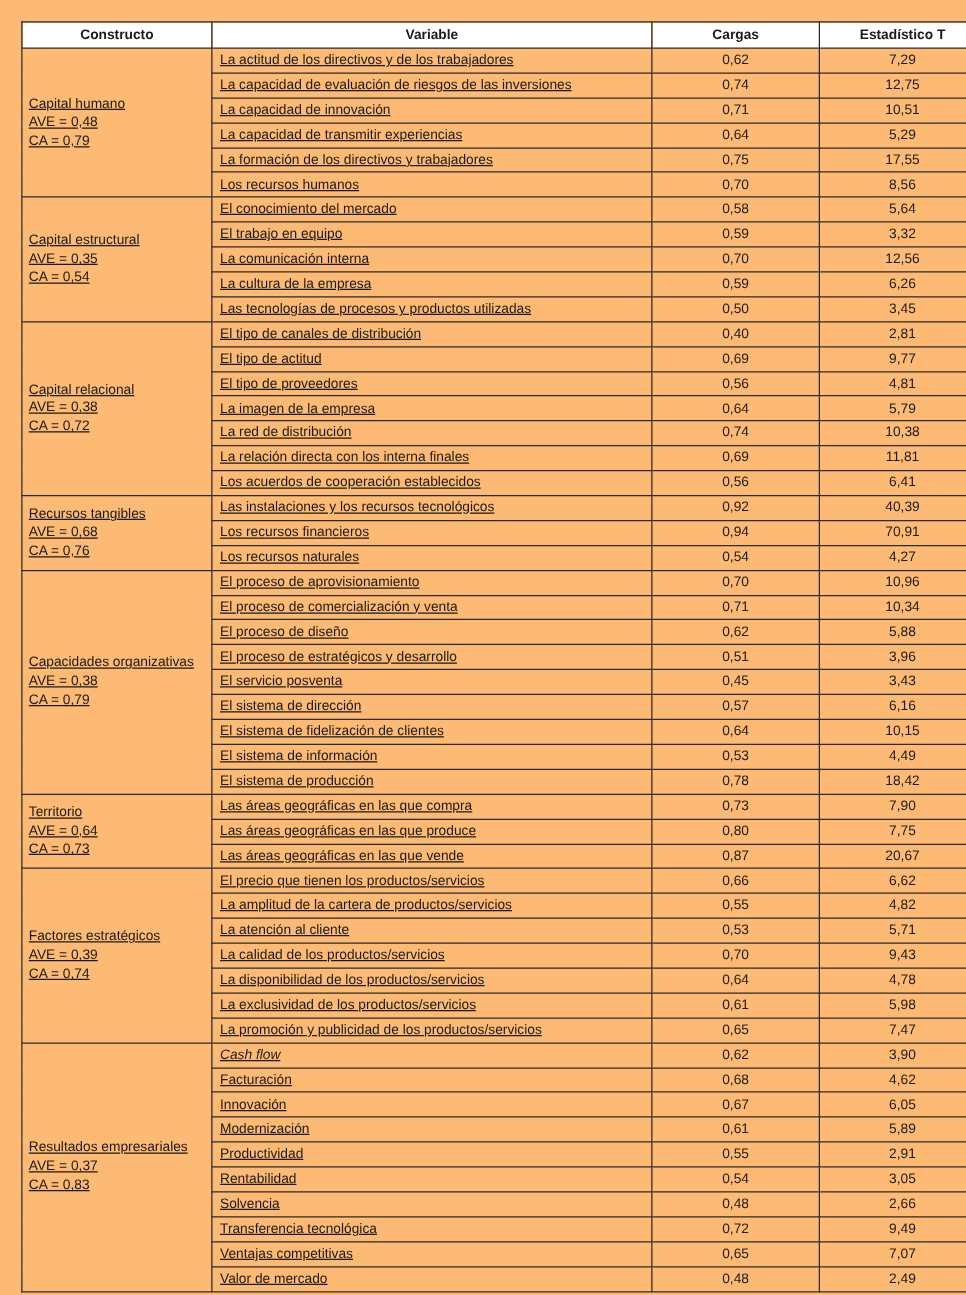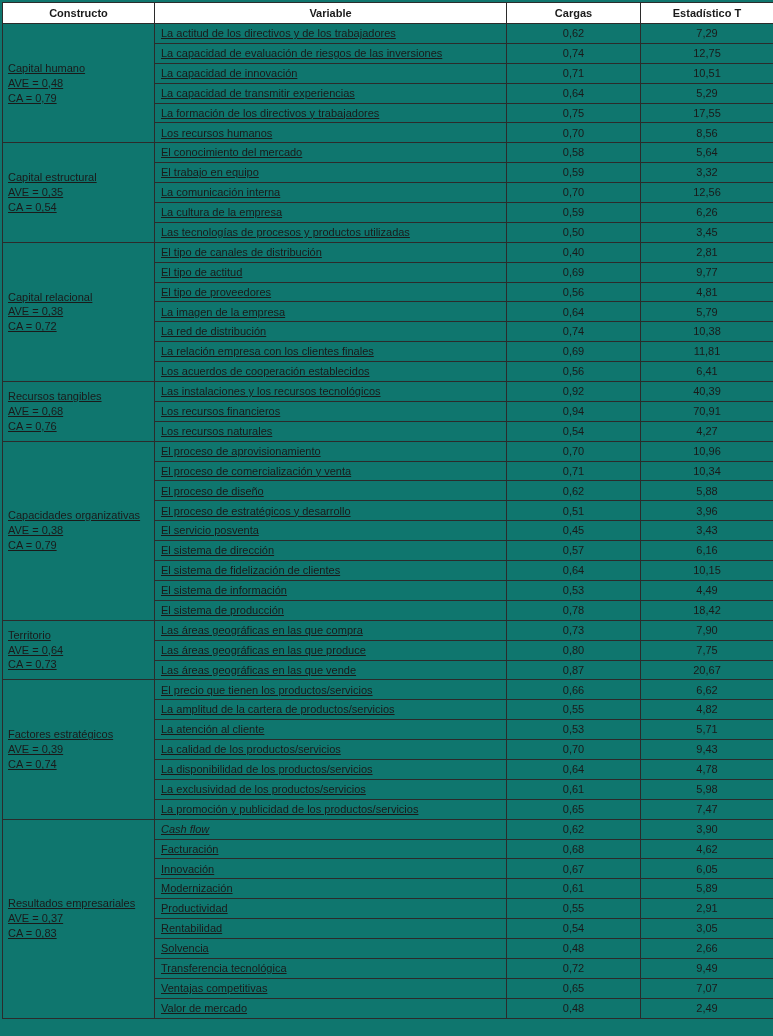--- a/index.html
+++ b/index.html
@@ -9,22 +9,22 @@
   }
   body {
     font-family: "Liberation Sans", sans-serif;
     font-size: 11px;
     color: #1a1a1a;
   }
   .page {
     width: 773px;
     height: 1036px;
     box-sizing: border-box;
-    background: #0f766e;
-    padding: 2px;
+    background: #fdba74;
+    padding: 17px;
   }
   table.constructs {
     border-collapse: collapse;
     table-layout: fixed;
     width: 771px;
     border: 1px solid #2b2b2b;
   }
   col.c-construct { width: 152px; }
   col.c-variable  { width: 352px; }
   col.c-cargas    { width: 134px; }
@@ -181,21 +181,21 @@
           <td class="variable-cell">La imagen de la empresa</td>
           <td class="num-cell">0,64</td>
           <td class="num-cell">5,79</td>
         </tr>
         <tr>
           <td class="variable-cell">La red de distribución</td>
           <td class="num-cell">0,74</td>
           <td class="num-cell">10,38</td>
         </tr>
         <tr>
-          <td class="variable-cell">La relación empresa con los clientes finales</td>
+          <td class="variable-cell">La relación directa con los interna finales</td>
           <td class="num-cell">0,69</td>
           <td class="num-cell">11,81</td>
         </tr>
         <tr>
           <td class="variable-cell">Los acuerdos de cooperación establecidos</td>
           <td class="num-cell">0,56</td>
           <td class="num-cell">6,41</td>
         </tr>
         <tr>
           <td rowspan="3" class="construct-cell">

